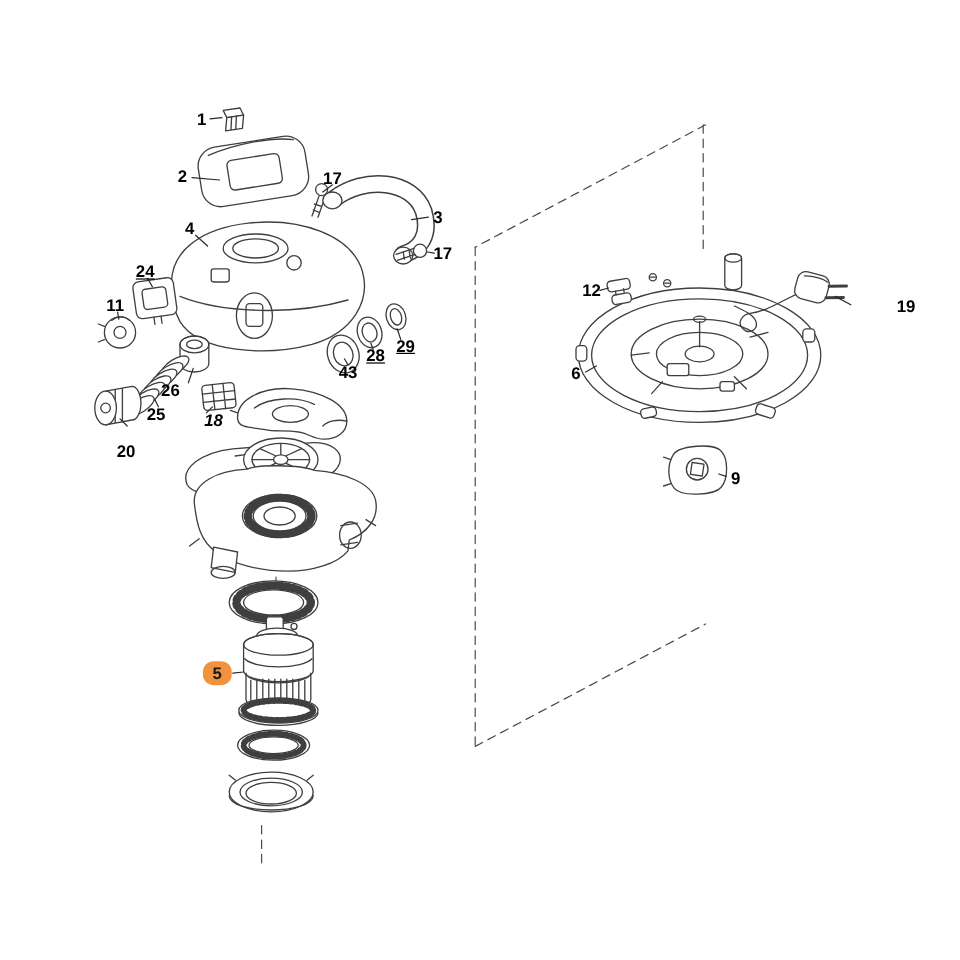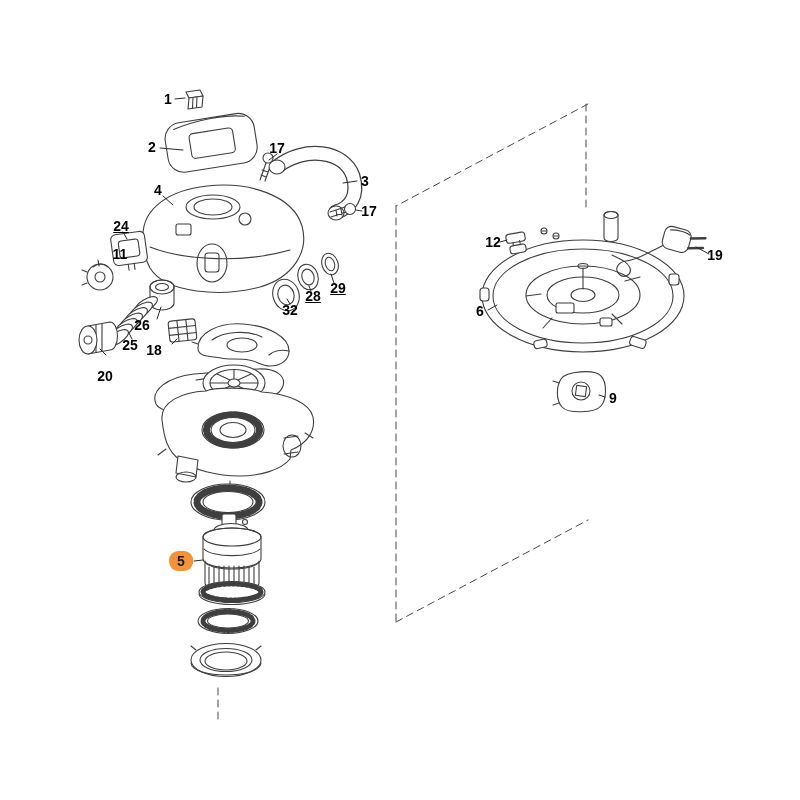--- a/index.html
+++ b/index.html
@@ -273,27 +273,27 @@
   </svg>
 
   <div class="callout-layer">
       <div class="callout" style="left: 168px; top: 99px;">1</div>
       <div class="callout" style="left: 152px; top: 147px;">2</div>
       <div class="callout" style="left: 277px; top: 148px;">17</div>
       <div class="callout" style="left: 365px; top: 181px;">3</div>
       <div class="callout" style="left: 369px; top: 211px;">17</div>
       <div class="callout" style="left: 158px; top: 190px;">4</div>
       <div class="callout" style="left: 121px; top: 226px; text-decoration: underline;">24</div>
-      <div class="callout" style="left: 96px; top: 254px; margin-left: 24px;">11</div>
+      <div class="callout" style="left: 96px; top: 254px;">11</div>
       <div class="callout" style="left: 338px; top: 288px; text-decoration: underline;">29</div>
       <div class="callout" style="left: 313px; top: 296px; text-decoration: underline;">28</div>
-      <div class="callout" style="left: 290px; top: 310px;">32</div>
+      <div class="callout" style="left: 290px; top: 310px;">43</div>
       <div class="callout" style="left: 142px; top: 325px;">26</div>
-      <div class="callout" style="left: 154px; top: 350px;">18</div>
+      <div class="callout" style="left: 178px; top: 350px; font-style: italic;">18</div>
       <div class="callout" style="left: 130px; top: 345px;">25</div>
       <div class="callout" style="left: 105px; top: 376px;">20</div>
       <div class="callout" style="left: 493px; top: 242px;">12</div>
       <div class="callout" style="left: 480px; top: 311px;">6</div>
-      <div class="callout" style="left: 715px; top: 255px;">19</div>
+      <div class="callout" style="left: 755px; top: 255px;">19</div>
       <div class="callout" style="left: 613px; top: 398px;">9</div>
       <div class="callout highlighted" style="left: 181px; top: 561px; background: rgb(242, 146, 60);">5</div>
     </div>
 </div>
 
 </body></html>

